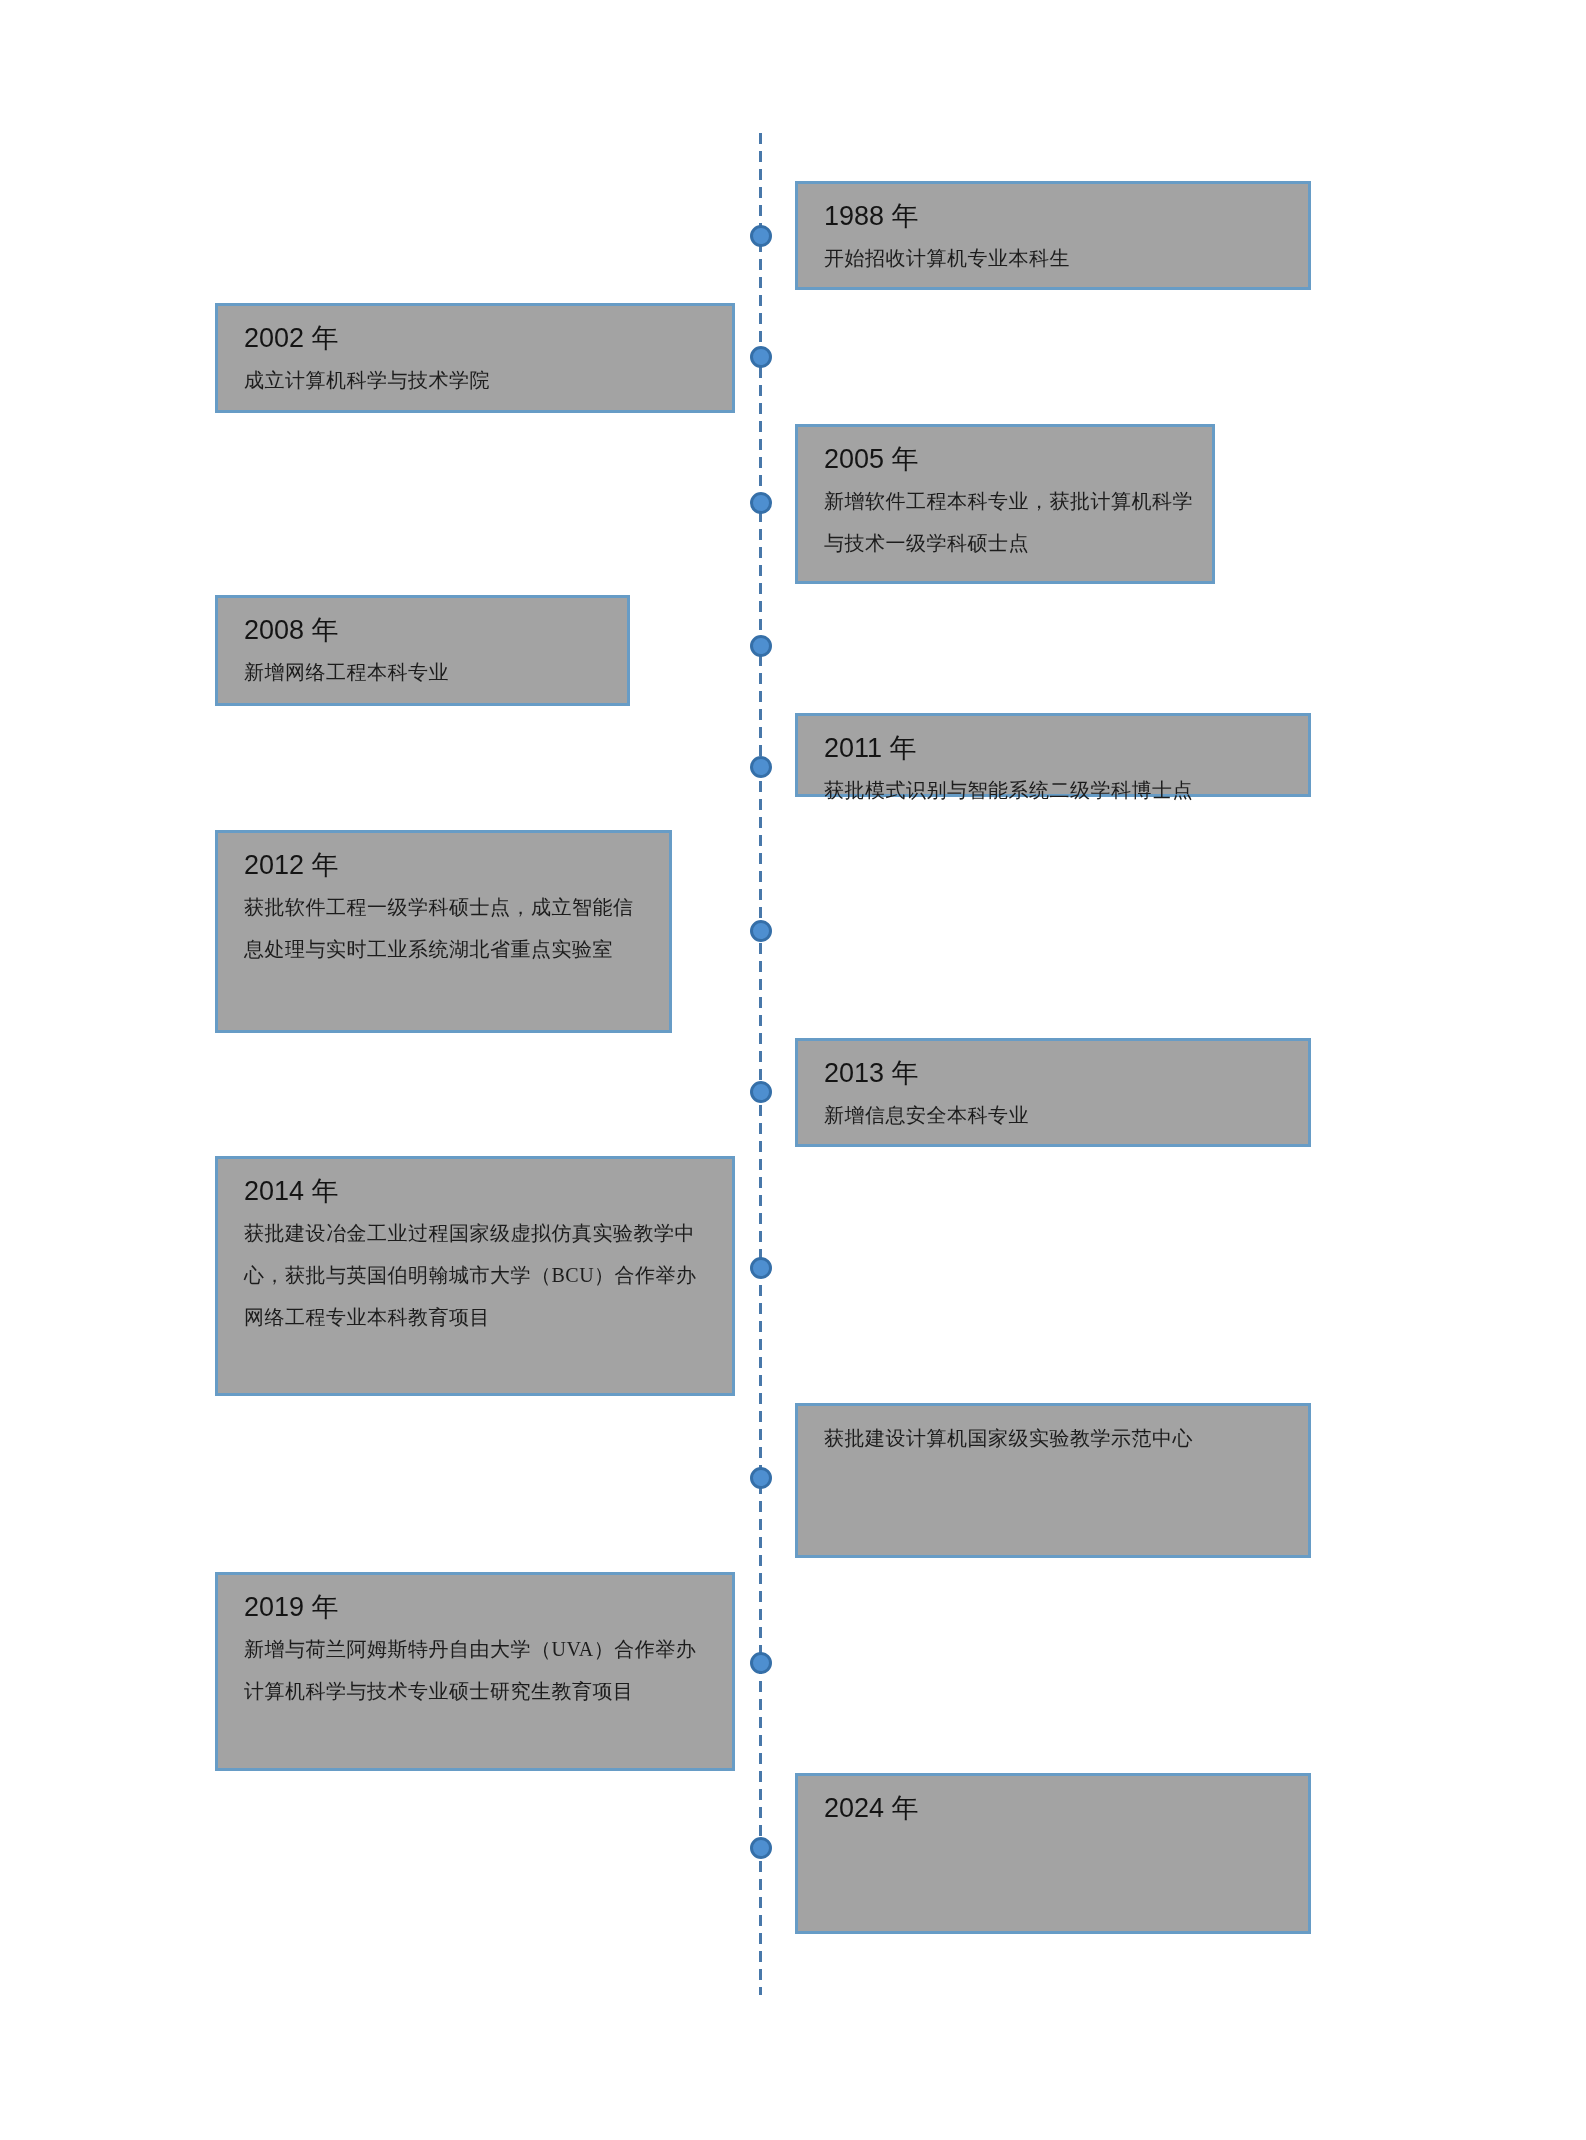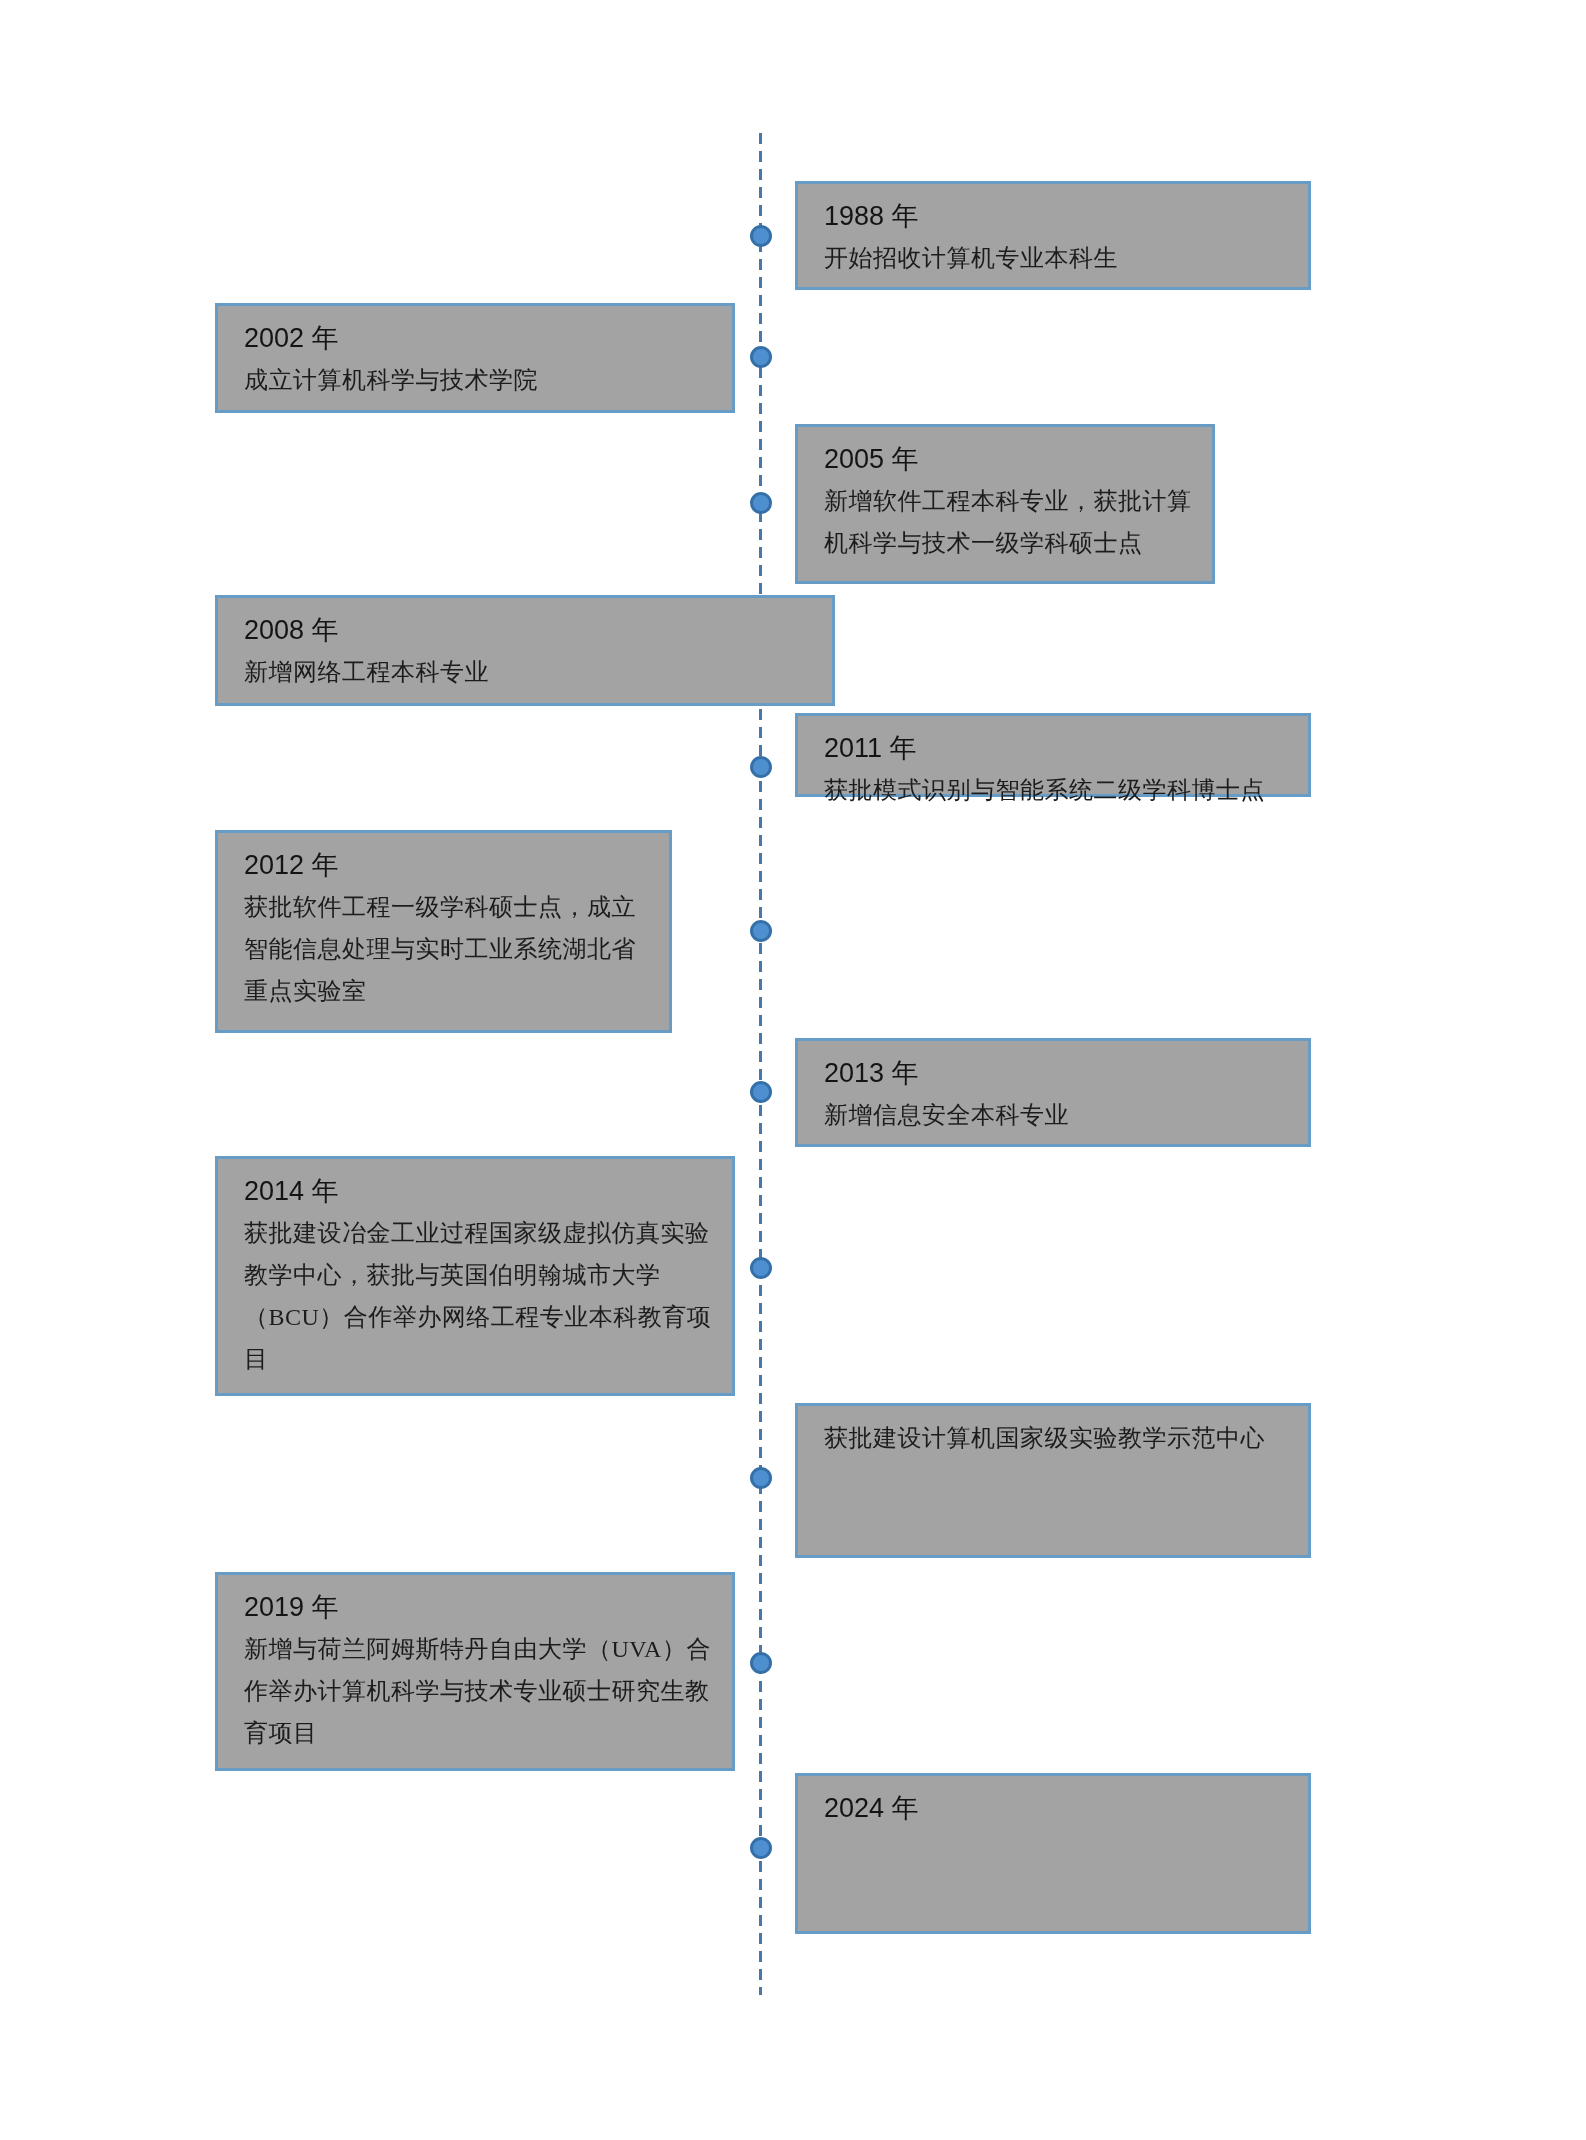--- a/index.html
+++ b/index.html
@@ -63,29 +63,29 @@
   }
   .event-year {
     font-family: "Liberation Sans", "DejaVu Sans", sans-serif;
     font-size: 27px;
     line-height: 42px;
     color: #141414;
     white-space: nowrap;
   }
   .event-desc {
     font-family: "Liberation Serif", "DejaVu Serif", serif;
-    font-size: 24px;
+    font-size: 20px;
     line-height: 42px;
     color: #1c1c1c;
     letter-spacing: 0.5px;
   }
   .e0  { left: 795px; top: 181px;  width: 516px; height: 109px; }
   .e1  { left: 215px; top: 303px;  width: 520px; height: 110px; }
   .e2  { left: 795px; top: 424px;  width: 420px; height: 160px; }
-  .e3  { left: 215px; top: 595px;  width: 620px; height: 111px; }
+  .e3  { left: 215px; top: 595px;  width: 415px; height: 111px; }
   .e4  { left: 795px; top: 713px;  width: 516px; height: 84px; }
   .e5  { left: 215px; top: 830px;  width: 457px; height: 203px; }
   .e6  { left: 795px; top: 1038px; width: 516px; height: 109px; }
   .e7  { left: 215px; top: 1156px; width: 520px; height: 240px; }
   .e8  { left: 795px; top: 1403px; width: 516px; height: 155px; }
   .e9  { left: 215px; top: 1572px; width: 520px; height: 199px; }
   .e10 { left: 795px; top: 1773px; width: 516px; height: 161px; }
 </style>
 </head>
 <body>

